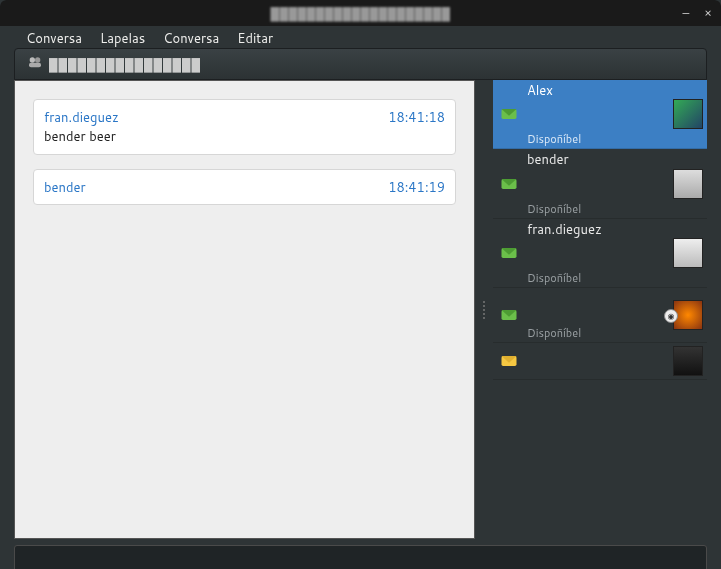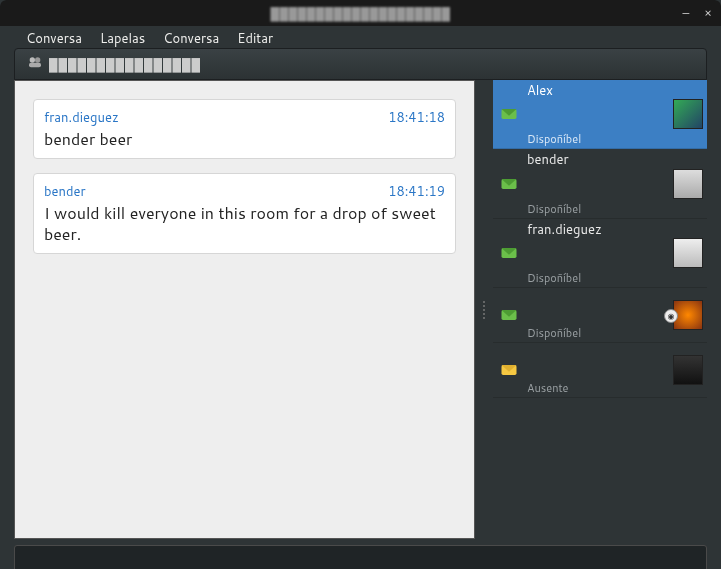--- a/index.html
+++ b/index.html
@@ -93,21 +93,21 @@
   margin-bottom: 14px;
 }
 .msg-head {
   display: flex;
   justify-content: space-between;
   color: #2a76c6;
   font-size: 13px;
 }
 .msg-body {
   color: #222;
-  font-size: 16px;
+  font-size: 13px;
   margin-top: 2px;
   line-height: 1.35;
 }
 .roster {
   width: 214px;
   display: flex;
   flex-direction: column;
 }
 .roster-item {
   display: flex;
@@ -203,21 +203,20 @@
       <span>fran.dieguez</span>
       <span>18:41:18</span>
     </div>
     <div class="msg-body">bender beer</div>
       </div>
       <div class="message">
     <div class="msg-head">
       <span>bender</span>
       <span>18:41:19</span>
     </div>
-    <div class="msg-body">I would kill everyone in this room for a drop of sweet beer.</div>
       </div>
     </div>
   <div class="drag-grip">
     <i></i>
       <i></i>
       <i></i>
       <i></i>
       <i></i>
   </div>
   <div class="roster" id="roster">
@@ -271,21 +270,20 @@
     <div class="avatar a3">
       <span class="cam-badge">◉</span>
     </div>
       </div>
       <div class="roster-item">
     <span class="status-icon"><svg viewBox="0 0 24 24">
             <rect x="3" y="6" width="18" height="12" rx="2" fill="#f6c842"></rect>
             <path d="M3 6 L12 14 L21 6" fill="#e0b030"></path>
           </svg></span>
     <div class="r-text">
-      <div class="r-status">Ausente</div>
     </div>
     <div class="avatar a4">
       
     </div>
       </div>
     </div>
 </div>
 
 <div class="input-area"></div>
 

